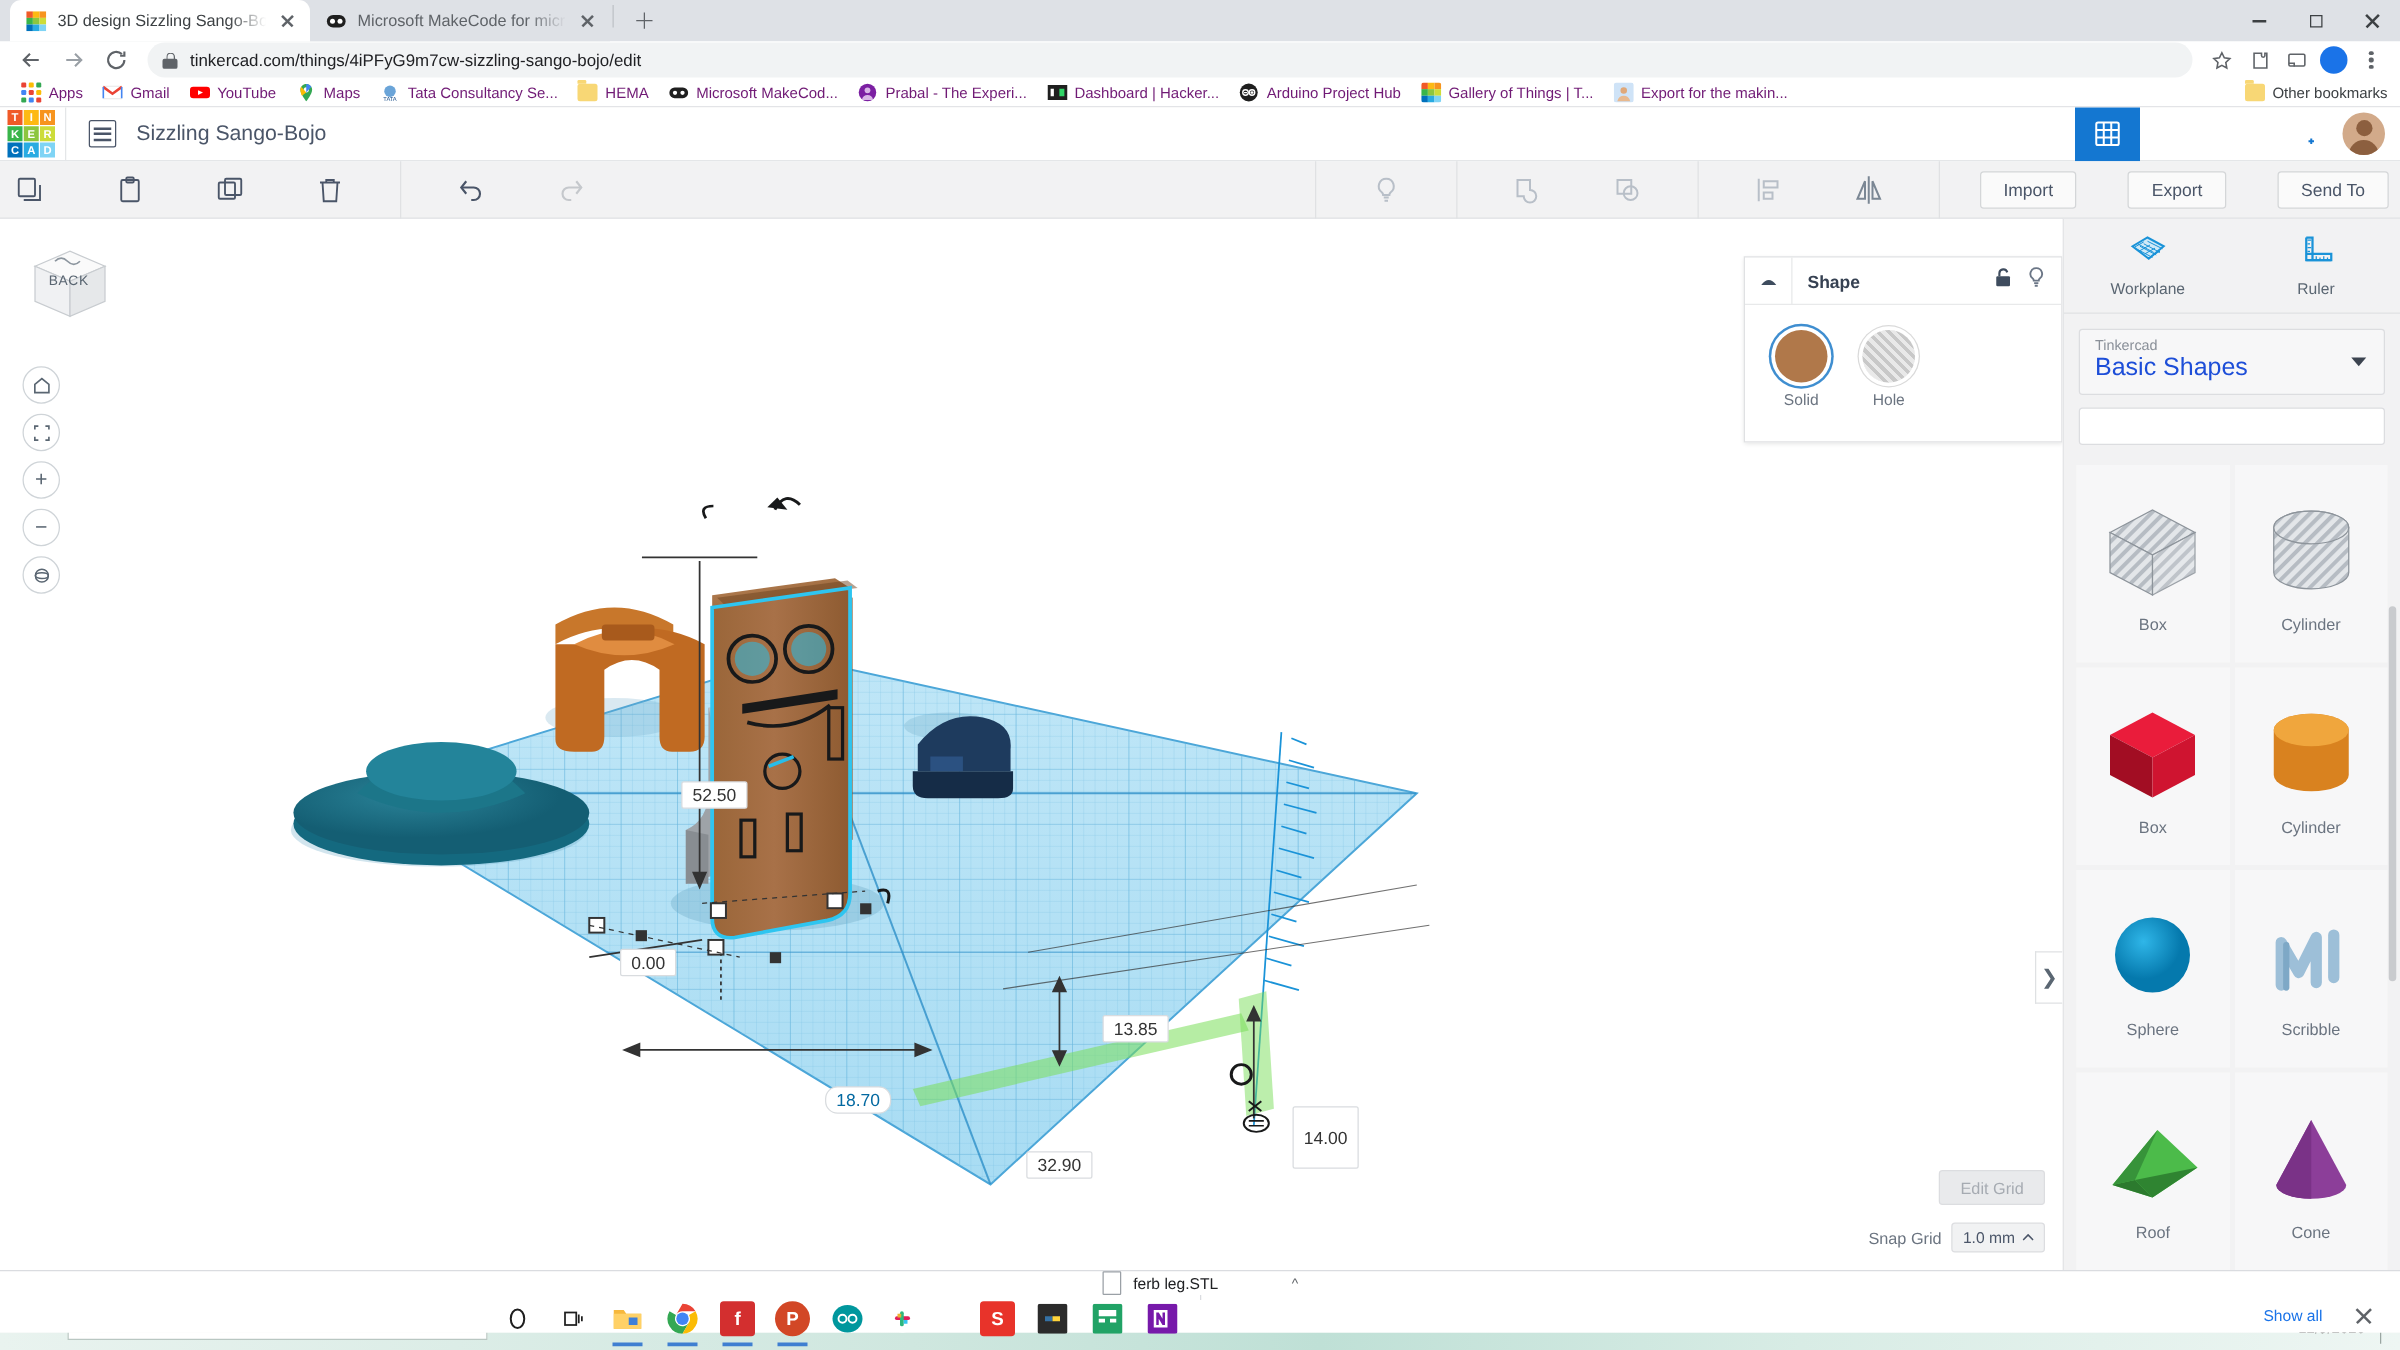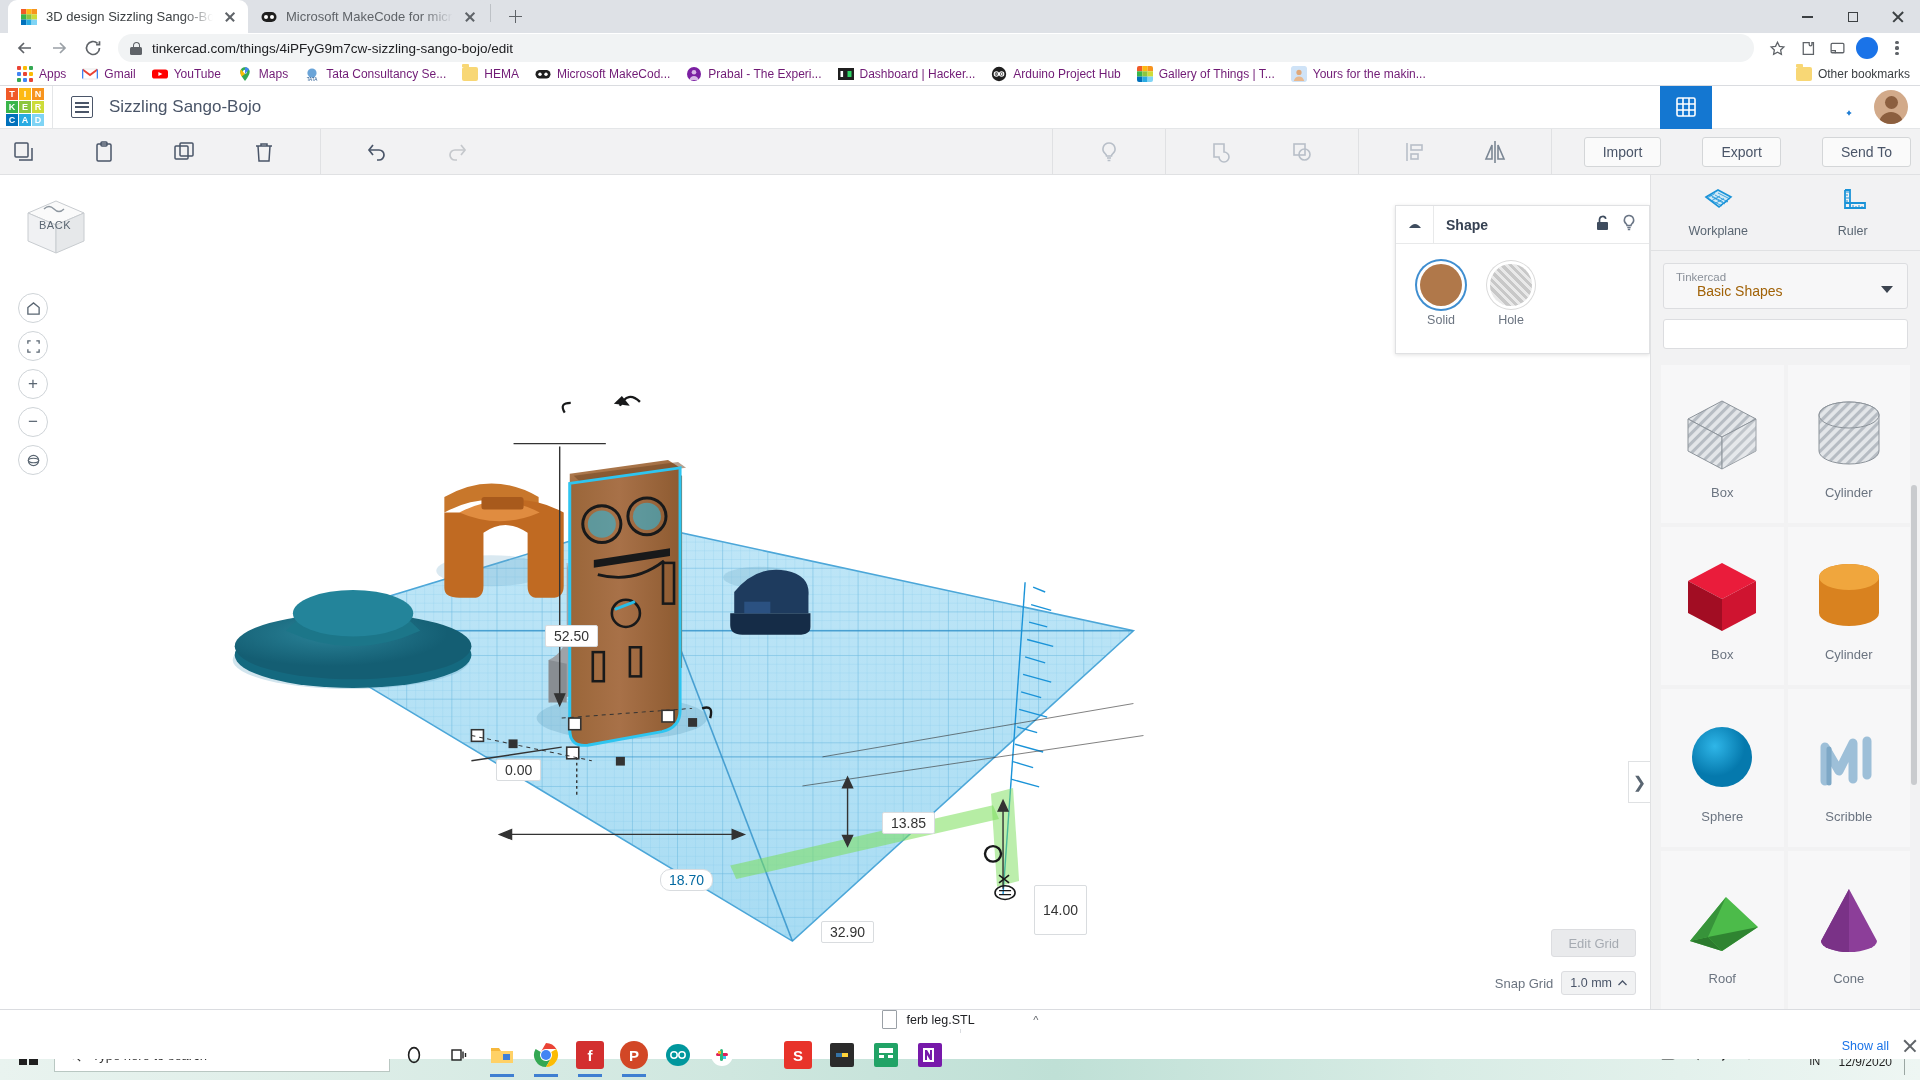--- a/index.html
+++ b/index.html
@@ -137,36 +137,36 @@
                   font-size:16px; color:#5a6672; z-index:5;}
 
   
   .sidebar { width:270px; background:#f2f2f3; border-left:1px solid #e0e1e3; display:flex; flex-direction:column; }
   .sb-tools { height:76px; display:flex; border-bottom:1px solid #e0e1e3; }
   .sb-tool { flex:1; display:flex; flex-direction:column; align-items:center; justify-content:center; gap:7px; }
   .sb-tool span { font-size:12.5px; color:#5a6672; }
   .sb-select-wrap { padding:12px 12px 10px; }
   .sb-select { background:#f7f7f8; border:1px solid #dcdde0; border-radius:3px; padding:7px 12px 9px; position:relative; }
   .sb-sel-sm { font-size:11.5px; color:#8a9099; }
-  .sb-sel-lg { font-size:14px; color:#a16207;margin-left:21px; }
+  .sb-sel-lg { font-size:20px; color:#1d4ed8; }
   .sb-caret { position:absolute; right:14px; top:22px; width:0;height:0;border-left:6px solid transparent;border-right:6px solid transparent;border-top:7px solid #3c4450;}
   .sb-search { margin:0 12px 10px; height:30px; background:#fff; border:1px solid #dcdde0; border-radius:3px;}
   .sb-grid { flex:1; overflow:hidden; padding:6px 10px 0; display:grid; grid-template-columns:1fr 1fr; gap:4px; align-content:start; }
   .sb-cell { height:158px; display:flex; flex-direction:column; align-items:center; justify-content:center; gap:6px; background:#f7f7f8; }
   .sb-cell span { font-size:13px; color:#6b7480; }
   .sb-scroll { position:absolute; right:3px; top:310px; width:6px; height:300px; background:#c9cbce; border-radius:3px; }
 
   
   .dlbar { height:50px; background:#fff; border-top:1px solid #dadce0; display:flex; align-items:center;flex-direction:column; }
   .dl-item { display:flex; align-items:center; gap:10px; padding:0 14px; min-width:185px; height:50px;}
   .dl-fic { width:15px; height:19px; border:1.4px solid #9aa0a6; border-radius:1px; position:relative; }
   .dl-name { font-size:12.5px; color:#202124; }
   .dl-caret { margin-left:auto; font-size:11px; color:#5f6368; }
   .dl-divider { width:1px; height:36px; background:#dadce0; }
-  .dl-right { margin-left:auto; display:flex; align-items:center; padding-right:1px;}
+  .dl-right { margin-left:auto; display:flex; align-items:center; gap:12px; padding-right:20px;}
   .showall { font-size:12.5px; color:#1a73e8; padding:6px 12px; border-radius:4px;}
   .dl-close { width:18px; height:18px; position:relative;}
   .dl-close::before,.dl-close::after{content:'';position:absolute;left:1px;top:8px;width:16px;height:1.5px;background:#5f6368;}
   .dl-close::before{transform:rotate(45deg);} .dl-close::after{transform:rotate(-45deg);}
 
   
   .taskbar { height:50px; width:1920px;
              background: linear-gradient(90deg,#e9f3ef 0%, #cfe7df 38%, #bfe0d6 55%, #d8ece5 75%, #eef6f3 100%);
              display:flex; align-items:center; padding-left:6px; gap:4px;}
   .tb-start { width:44px; height:44px; display:flex; align-items:center; justify-content:center;}
@@ -372,21 +372,21 @@
           <rect x="10.6" y="10.6" width="5.4" height="5.4" fill="#7fd4f5"></rect>
       </svg>
       <span>Gallery of Things | T...</span>
     </div>
     <div class="bm">
       <svg class="bm-ic" viewBox="0 0 16 16">
           <rect width="16" height="16" rx="2" fill="#cfe3f7"></rect>
           <circle cx="8" cy="6.4" r="2.6" fill="#e0a879"></circle>
           <path d="M2.8 15c.8-3 2.7-4.4 5.2-4.4s4.4 1.4 5.2 4.4z" fill="#e8b98f"></path>
         </svg>
-      <span>Yours for the makin...</span>
+      <span>Export for the makin...</span>
     </div>
 
     <div class="bm-right">
       <span class="folder-ic"></span>
       <span>Other bookmarks</span>
     </div>
   </div>
 
   <div class="app">
 

